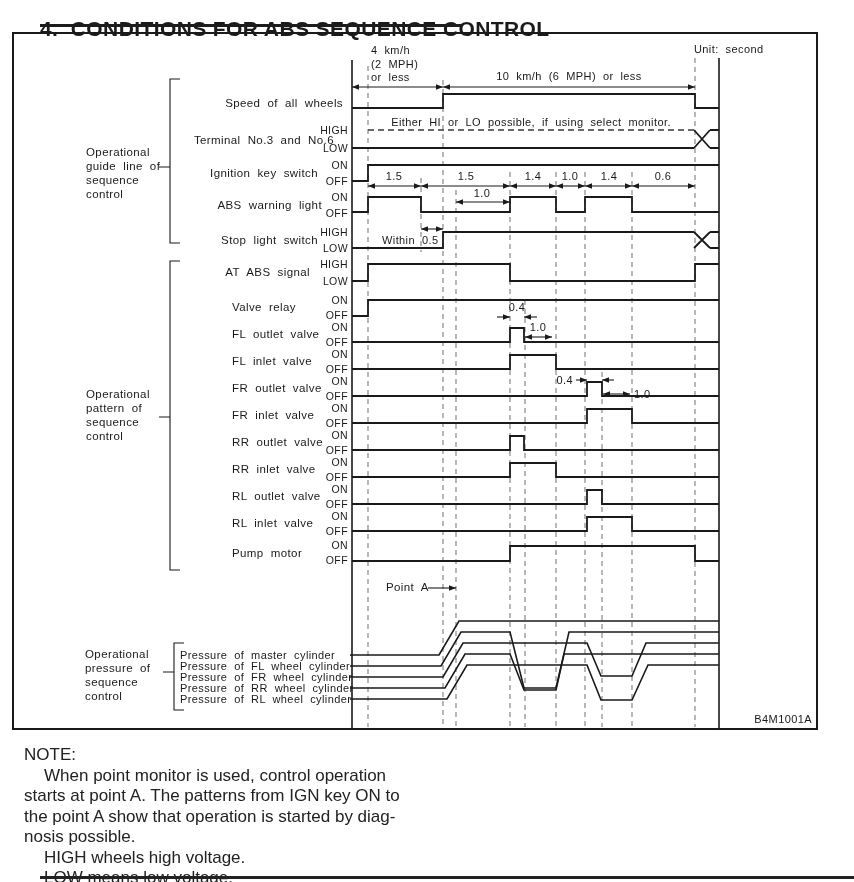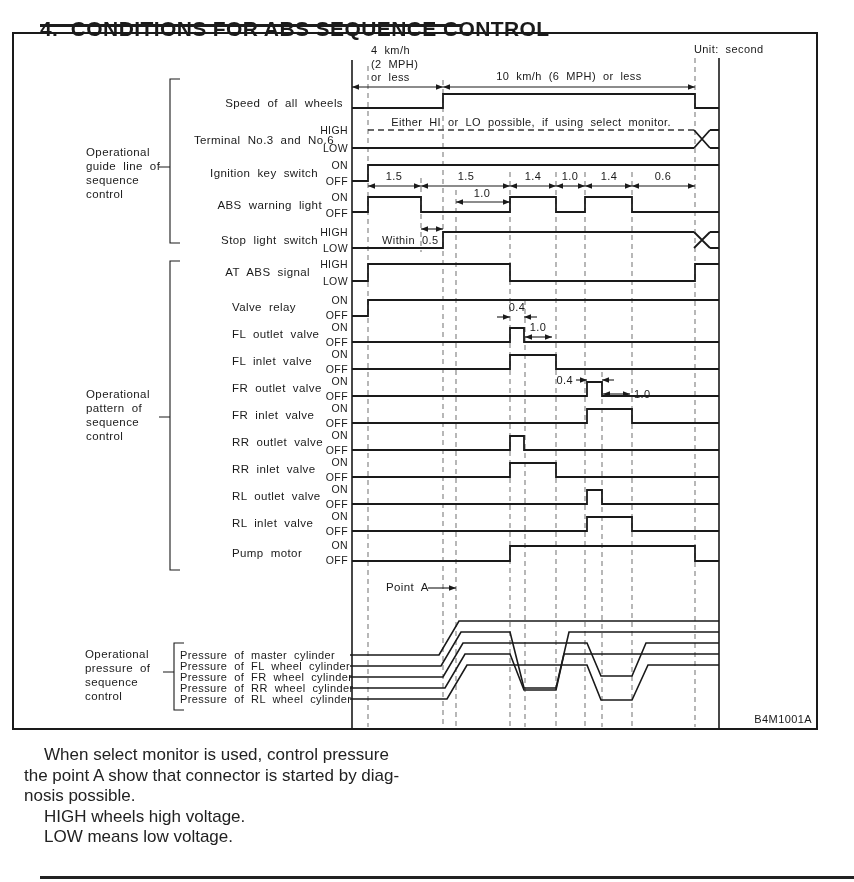--- a/index.html
+++ b/index.html
@@ -199,21 +199,23 @@
         <text x="517" y="311" text-anchor="middle" font-size="11">0.4</text>
         <text x="538" y="331" text-anchor="middle" font-size="11">1.0</text>
         <text x="573" y="384" text-anchor="end" font-size="11">0.4</text>
         <text x="634" y="398" text-anchor="start" font-size="11">1.0</text>
         <text x="386" y="591" text-anchor="start" font-size="11.5">Point A</text>
         <text x="812" y="723" text-anchor="end" font-size="11">B4M1001A</text>
       </g>
   </svg>
 
   <div id="note">
-    <div class="indent">When select monitor is used, control pressure</div>
-    <div>the point A show that connector is started by diag-</div>
+    <div>NOTE:</div>
+    <div class="indent">When point monitor is used, control operation</div>
+    <div>starts at point A. The patterns from IGN key ON to</div>
+    <div>the point A show that operation is started by diag-</div>
     <div>nosis possible.</div>
     <div class="indent">HIGH wheels high voltage.</div>
     <div class="indent">LOW means low voltage.</div>
   </div>
 
   <div id="bottom-rule"></div>
 </div>
 
 </body></html>

